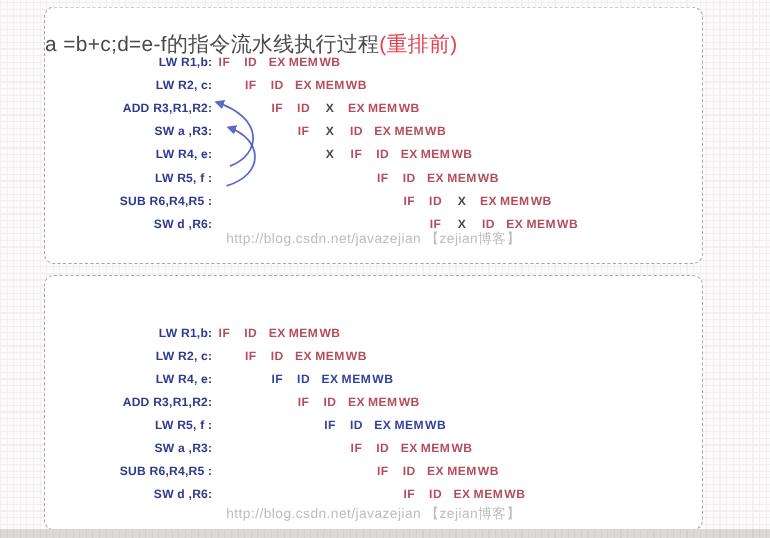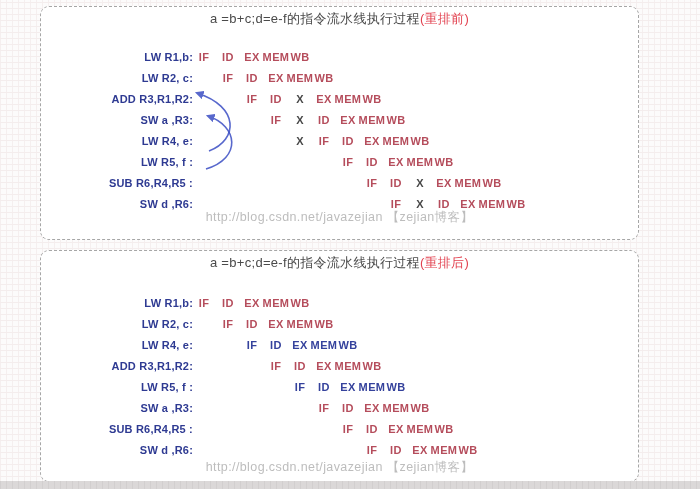--- a/index.html
+++ b/index.html
@@ -18,22 +18,22 @@
   }
   .box{
     position:absolute;left:40px;width:597px;
     background:#ffffff;
     border:1px dashed var(--border_gray,#a6a6a6);
     border-radius:9px;
   }
   #box-before{top:6px;height:232px;}
   #box-after{top:250px;height:230px;}
   .box-title{
-    position:absolute;top:3px;left:0;width:100%;text-align:center;
-    font-size:13px;letter-spacing:.3px;color:var(--title_gray,#4a4a4a);
+    position:absolute;top:20px;left:0;width:100%;text-align:left;
+    font-size:19px;letter-spacing:.3px;color:var(--title_gray,#4a4a4a);
   }
   .box-title .hl{color:var(--title_red,#e2414f);}
   .rows{position:absolute;left:0;top:0;width:100%;height:100%;}
   .row{position:absolute;left:0;width:100%;height:15px;}
   .ilabel{
     position:absolute;left:24px;width:128px;text-align:right;
     font-size:11px;font-weight:600;letter-spacing:.2px;
     color:var(--instruction_navy,#2e3a92);
   }
   .stage{
@@ -137,23 +137,20 @@
           <span class="stage" style="left: 403px;">ID</span>
           <span class="stage" style="left: 427px;">EX</span>
           <span class="stage" style="left: 451px;">MEM</span>
           <span class="stage" style="left: 475px;">WB</span>
         </div>
       </div>
     <div class="box-footer">http://blog.csdn.net/javazejian 【zejian博客】</div>
   </div>
 
   <div class="box" id="box-after">
-    <div class="box-title">
-      <span>a =b+c;d=e-f的指令流水线执行过程</span><span class="hl">(重排后)</span>
-    </div>
     <div class="rows">
         <div class="row" style="top: 46px;">
           <span class="ilabel">LW R1,b:</span>
           <span class="stage" style="left: 163px;">IF</span>
           <span class="stage" style="left: 187px;">ID</span>
           <span class="stage" style="left: 211px;">EX</span>
           <span class="stage" style="left: 235px;">MEM</span>
           <span class="stage" style="left: 259px;">WB</span>
         </div>
         <div class="row" style="top: 67px;">

